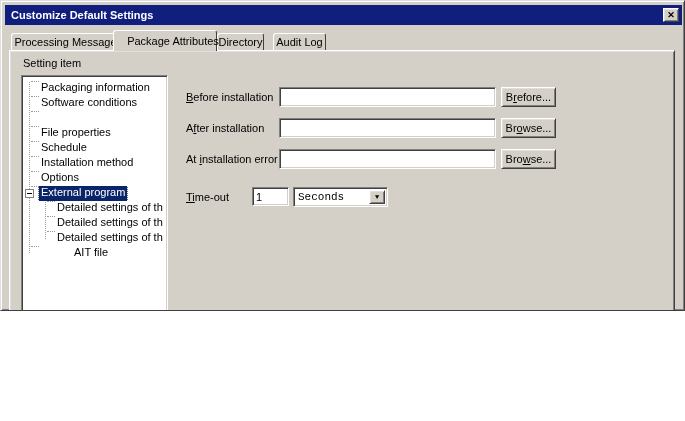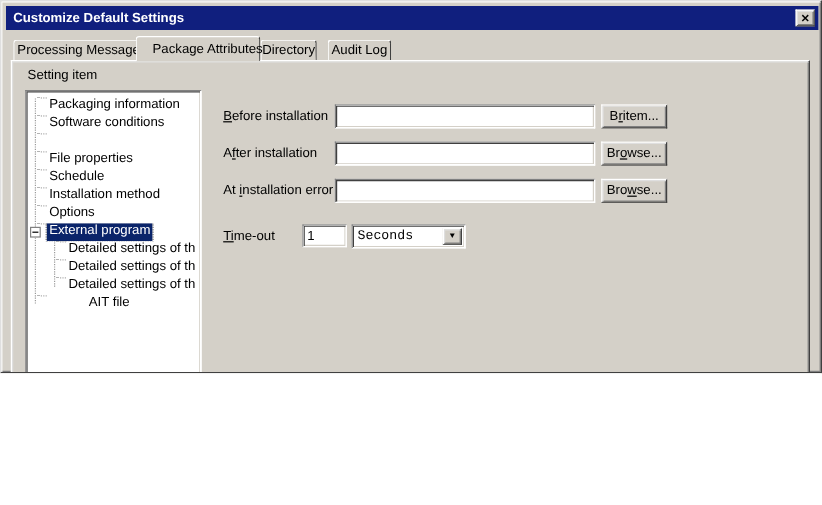--- a/index.html
+++ b/index.html
@@ -187,21 +187,21 @@
       <span class="sthumb"></span>
       <span class="sbtn" style="right:0;">
           <span>►</span>
         </span>
     </div>
   </div>
 
   <div class="flabel" style="top:90px;"><span></span><span class="u">B</span><span>efore installation</span></div>
   <input class="tinput" style="left: 278px; top: 86px; width: 217px; height: 20px;" value="">
   <div class="btn" style="left:500px;top:86px;width:55px;height:20px;">
-      <span><span>B</span><span class="u">r</span><span>item...</span></span>
+      <span><span>B</span><span class="u">r</span><span>efore...</span></span>
     </div>
 
   <div class="flabel" style="top:121px;"><span>A</span><span class="u">f</span><span>ter installation</span></div>
   <input class="tinput" style="left: 278px; top: 117px; width: 217px; height: 20px;" value="">
   <div class="btn" style="left:500px;top:117px;width:55px;height:20px;">
       <span><span>Br</span><span class="u">o</span><span>wse...</span></span>
     </div>
 
   <div class="flabel" style="top:152px;"><span>At </span><span class="u">i</span><span>nstallation error</span></div>
   <input class="tinput" style="left: 278px; top: 148px; width: 217px; height: 20px;" value="">

